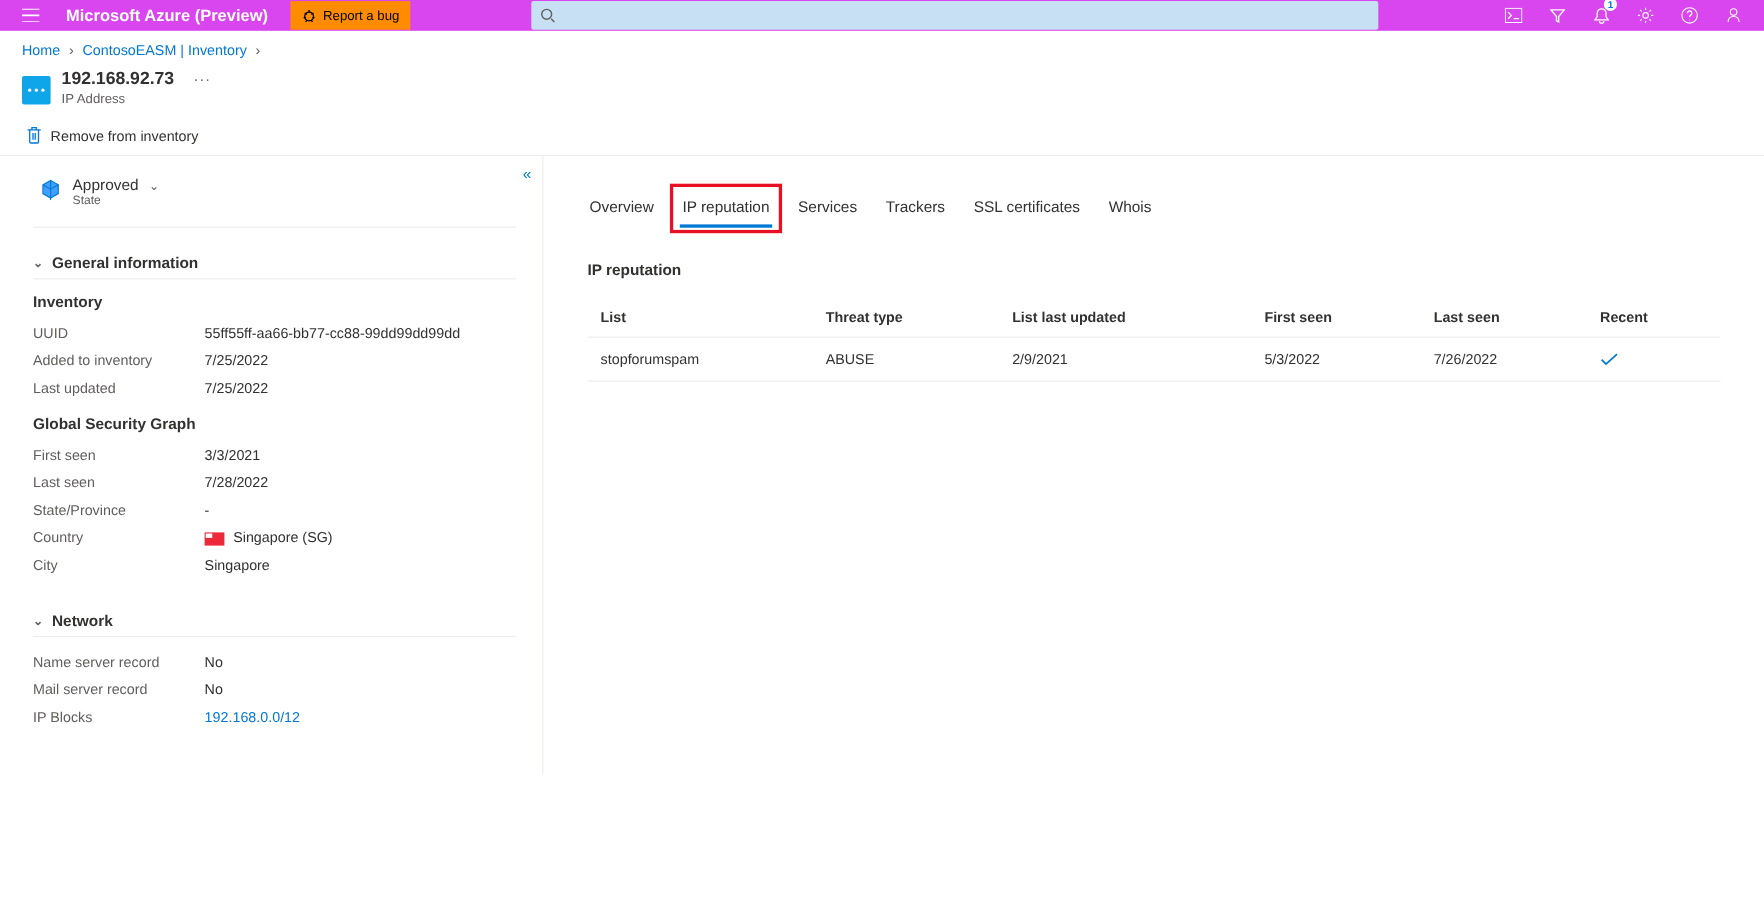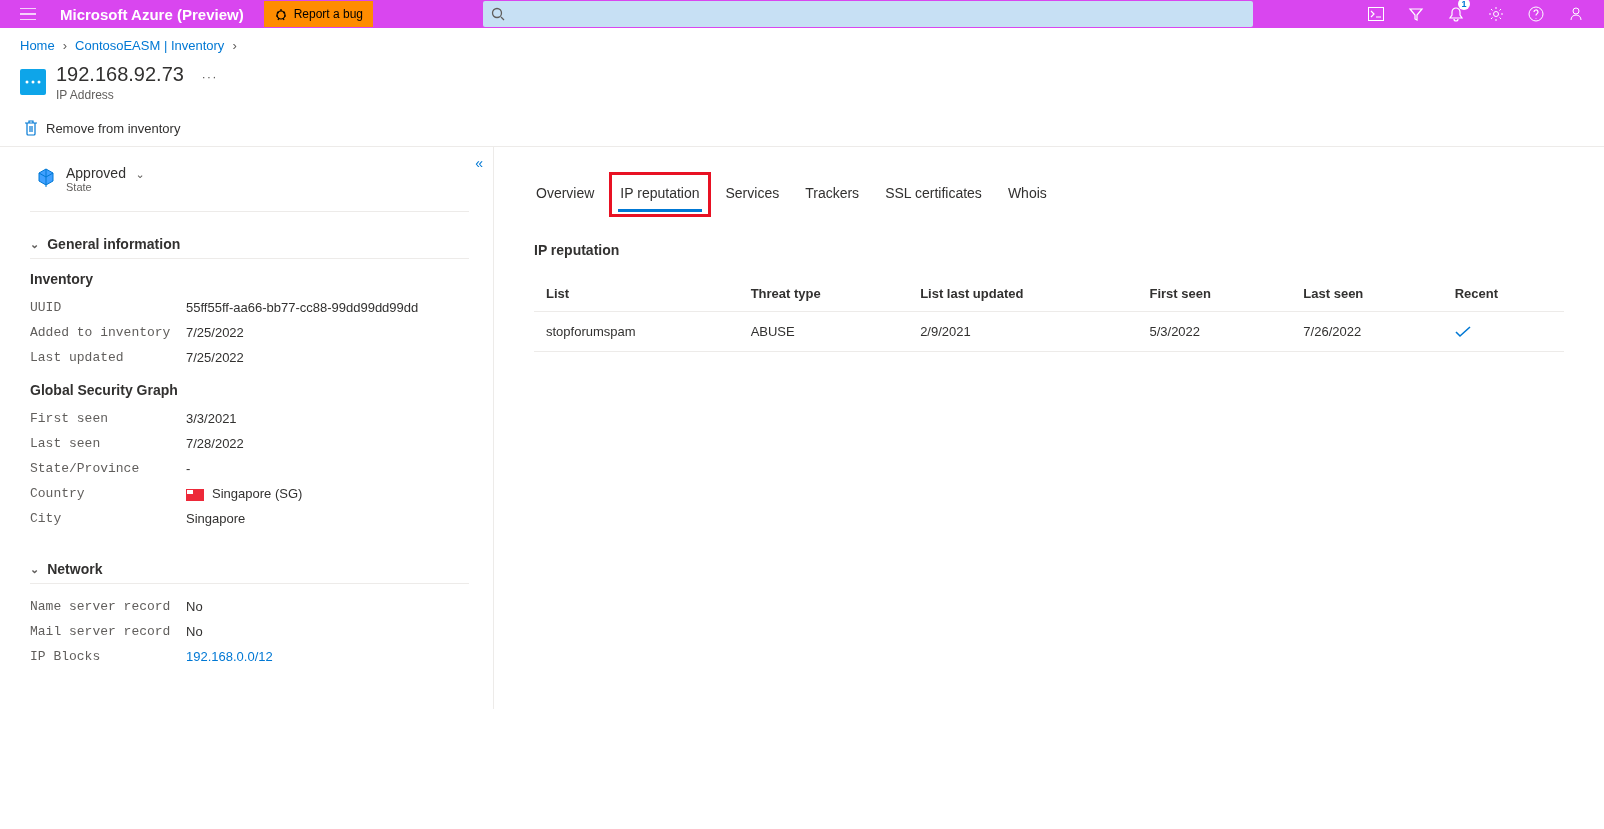--- a/index.html
+++ b/index.html
@@ -20,21 +20,21 @@
 .badge { position: absolute; top: 4px; right: 6px; background: #fff; color: #0078d4; font-size: 9px; border-radius: 50%; width: 12px; height: 12px; display: flex; align-items: center; justify-content: center; font-weight: 600; }
 
 
 .breadcrumb { display: flex; align-items: center; padding: 10px 20px 6px 20px; font-size: 13px; }
 .breadcrumb a { color: #0078d4; text-decoration: none; cursor: pointer; }
 .breadcrumb .sep { margin: 0 8px; color: #605e5c; }
 
 
 .title-row { display: flex; align-items: flex-start; padding: 4px 20px 12px 20px; }
 .title-icon { width: 26px; height: 26px; background: #0ea5e9; margin-right: 10px; margin-top: 6px; display: flex; align-items: center; justify-content: center; color: #fff; font-size: 10px; border-radius: 2px; }
-.title-text h1 { font-size: 20px; font-weight: 400; display: inline-block; text-align: center; }
+.title-text h1 { font-size: 16px; font-weight: 700; display: inline-block; text-align: center; }
 .title-more { display: inline-block; margin-left: 14px; color: #605e5c; cursor: pointer; letter-spacing: 1px; }
 .title-sub { font-size: 12px; color: #605e5c; margin-top: 2px; }
 
 
 .command-bar { display: flex; align-items: center; padding: 6px 24px 10px 24px; border-bottom: 1px solid #edebe9; }
 .cmd-btn { display: flex; align-items: center; color: #323130; cursor: pointer; font-size: 13px; }
 .cmd-btn .icon { color: #0078d4; margin-right: 8px; }
 
 
 .content { display: flex; }
@@ -45,21 +45,21 @@
 .state-icon { width: 20px; height: 20px; margin-right: 10px; margin-top: 2px; }
 .state-label { font-weight: 400; font-size: 14px; }
 .state-sub { font-size: 11px; color: #605e5c; }
 .chev { margin-left: 6px; color: #605e5c; font-size: 11px; }
 
 .section-head { display: flex; align-items: center; cursor: pointer; font-weight: 600; font-size: 14px; padding: 6px 0; border-bottom: 1px solid #edebe9; margin-bottom: 10px; }
 .section-head .chev-d { margin-right: 8px; color: #605e5c; font-size: 11px; }
 
 .group-title { font-weight: 600; font-size: 14px; margin: 12px 0 8px 0; }
 .kv { display: flex; padding: 5px 0; font-size: 13px; }
-.kv .k { width: 156px; color: #605e5c; font-family: Liberation Mono, monospace; }
+.kv .k { width: 156px; color: #605e5c; }
 .kv .v { flex: 1; color: #323130; }
 .kv .v.link { color: #0078d4; cursor: pointer; }
 .flag { display: inline-block; width: 18px; height: 12px; background: #ed2939; margin-right: 8px; vertical-align: middle; position: relative; }
 .flag::after { content: ""; position: absolute; top: 1px; left: 1px; width: 6px; height: 4px; background: #fff; }
 
 
 .main { flex: 1; padding: 30px 40px; }
 .tabs { display: flex; gap: 22px; border-bottom: none; margin-bottom: 30px; }
 .tab { padding: 8px 2px; font-size: 14px; color: #323130; cursor: pointer; }
 .tab.active { color: #323130; border-bottom: 3px solid #0078d4; font-weight: 400; }

